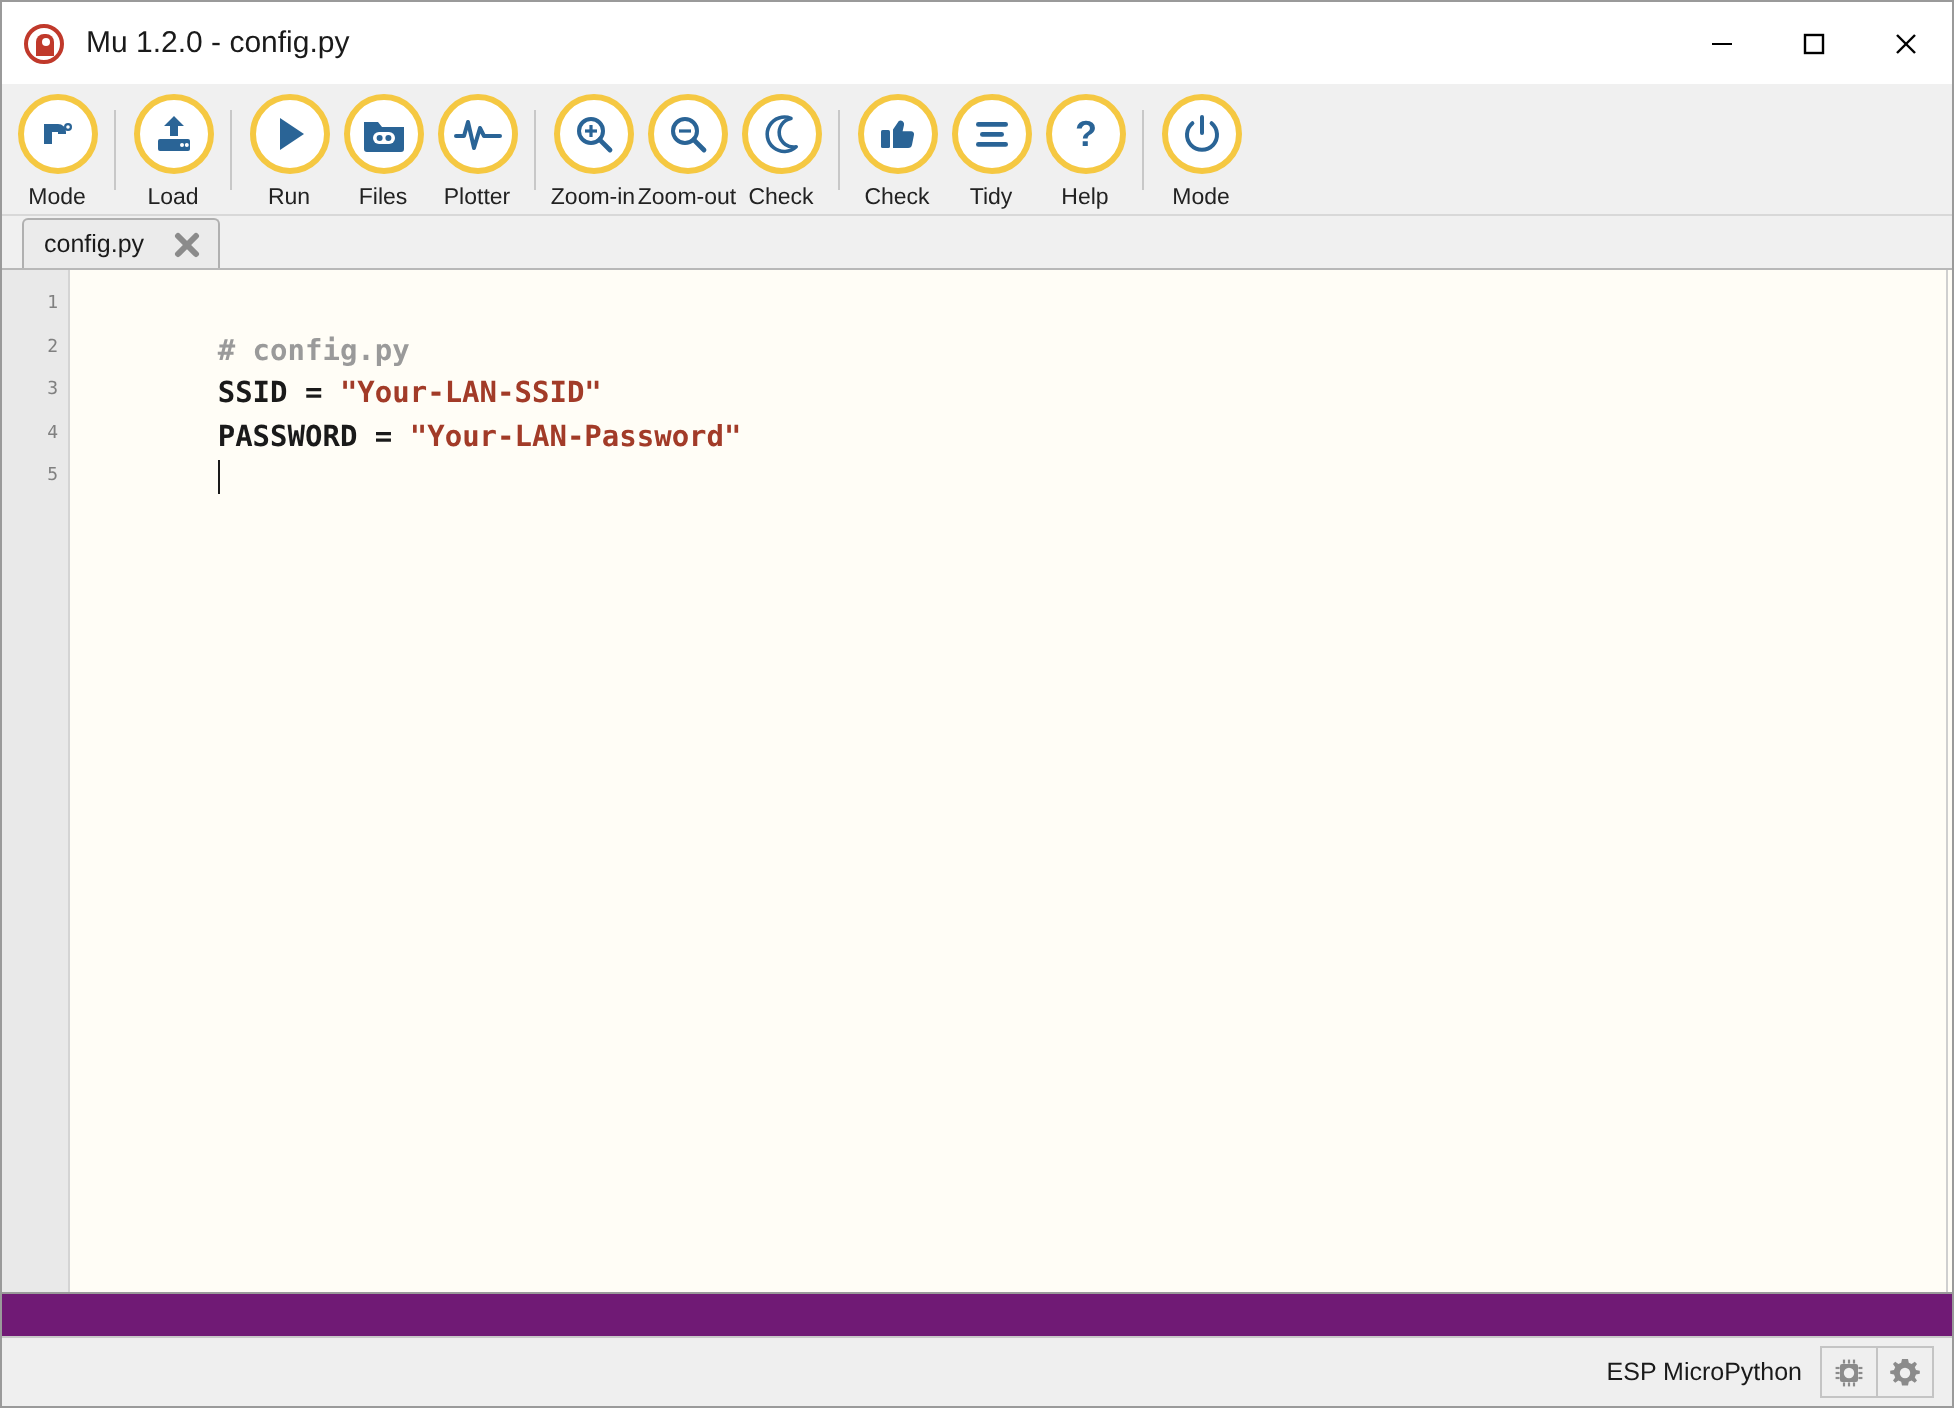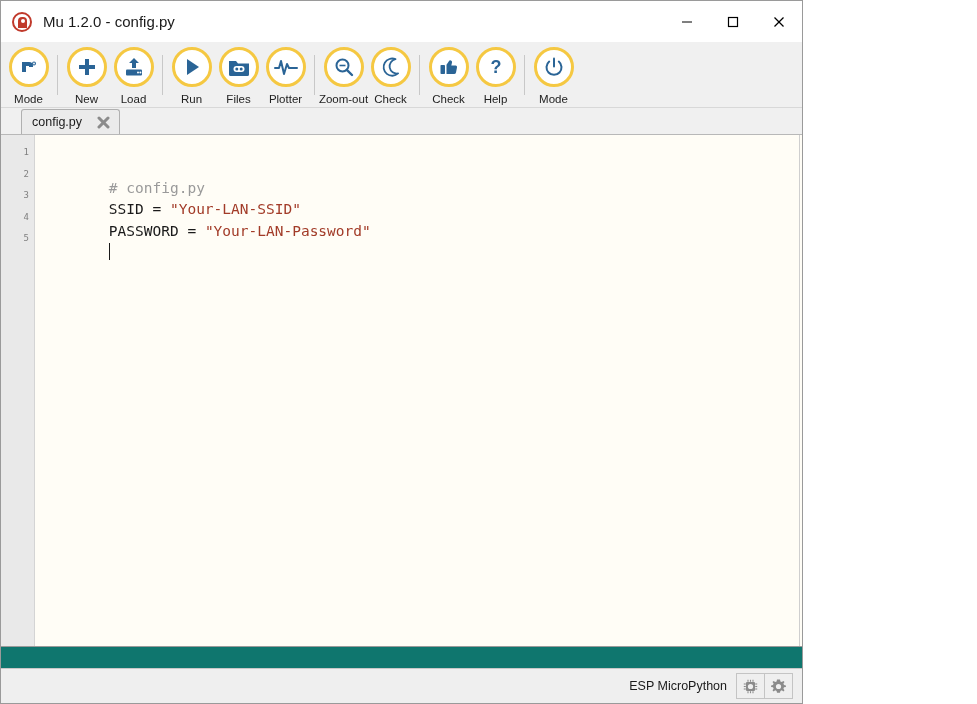--- a/index.html
+++ b/index.html
@@ -3,23 +3,23 @@
 <meta charset="utf-8">
 <style>
   * { box-sizing: border-box; margin: 0; padding: 0; }
   html, body {
     width: 977px; height: 704px;
     font-family: "Liberation Sans", sans-serif;
     background: #ffffff;
     overflow: hidden;
   }
   #app {
-    width: 803px; height: 704px;
+    width: 977px; height: 704px;
     display: flex; flex-direction: column;
-    background: #0f766e;
+    background: #701a75;
     border: 1px solid #9a9a9a;
   }
 
   
   .titlebar {
     height: 41px; flex: 0 0 41px;
     background: #ffffff;
     display: flex; align-items: center;
     position: relative;
   }
@@ -93,21 +93,21 @@
     font-size: 11.5px; color: #222222;
     white-space: nowrap;
     line-height: 14px;
   }
 
   
   .tabbar {
     flex: 0 0 27px; height: 27px;
     background: #f0f0f0;
     display: flex; align-items: flex-end;
-    padding-left: 20px;
+    padding-left: 10px;
     border-bottom: 1px solid #b8b8b8;
   }
   .tab {
     height: 25px;
     background: #ebebeb;
     border: 1px solid #b0b0b0;
     border-bottom: none;
     border-radius: 3px 3px 0 0;
     display: flex; align-items: center;
     padding: 0 8px 0 10px;
@@ -136,23 +136,24 @@
     padding-top: 7px;
   }
   .gutter-num {
     height: 21.6px; line-height: 21.6px;
     text-align: right; padding-right: 5px;
     font-family: "DejaVu Sans Mono", monospace;
     font-size: 9px; color: #808080;
   }
   .code-area {
     flex: 1 1 auto;
-    padding-top: 21px; padding-left: 4px;
+    padding-top: 9px; padding-left: 4px;
     position: relative;
     overflow: hidden;
+    font-weight: bold;
   }
   .code-line {
     height: 21.6px; line-height: 21.6px;
     font-family: "DejaVu Sans Mono", monospace;
     font-size: 14.5px;
     white-space: pre;
     color: #1a1a1a;
   }
   .tok-comment { color: #9a9a9a; }
   .tok-string  { color: #a23b28; }
@@ -237,29 +238,20 @@
         </div>
         <div class="tool-label">Mode</div>
       </div>
     </div>
     <div class="tool-sep"></div>
 
     <div class="tool-group">
       <div class="tool-item">
         <div class="tool-circle">
           <svg width="22" height="22" viewBox="0 0 22 22">
-            <rect x="9" y="3" width="4" height="16" fill="#2a6496"></rect>
-            <rect x="3" y="9" width="16" height="4" fill="#2a6496"></rect>
-          </svg>
-        </div>
-        <div class="tool-label">New</div>
-      </div>
-      <div class="tool-item">
-        <div class="tool-circle">
-          <svg width="22" height="22" viewBox="0 0 22 22">
             <path d="M11 2 l5 5 h-3 v5 h-4 v-5 h-3 z" fill="#2a6496"></path>
             <rect x="3" y="13.5" width="16" height="6" rx="1" fill="#2a6496"></rect>
             <circle cx="15" cy="16.5" r="1" fill="#ffffff"></circle>
             <circle cx="17.4" cy="16.5" r="1" fill="#ffffff"></circle>
           </svg>
         </div>
         <div class="tool-label">Load</div>
       </div>
     </div>
     <div class="tool-sep"></div>
@@ -294,20 +286,31 @@
       </div>
     </div>
     <div class="tool-sep"></div>
 
     <div class="tool-group">
       <div class="tool-item">
         <div class="tool-circle">
           <svg width="22" height="22" viewBox="0 0 22 22">
             <circle cx="9.5" cy="9.5" r="6" fill="none" stroke="#2a6496" stroke-width="2"></circle>
             <line x1="13.8" y1="13.8" x2="19" y2="19" stroke="#2a6496" stroke-width="2.4" stroke-linecap="round"></line>
+            <line x1="9.5" y1="6.5" x2="9.5" y2="12.5" stroke="#2a6496" stroke-width="1.6"></line>
+            <line x1="6.5" y1="9.5" x2="12.5" y2="9.5" stroke="#2a6496" stroke-width="1.6"></line>
+          </svg>
+        </div>
+        <div class="tool-label">Zoom-in</div>
+      </div>
+      <div class="tool-item">
+        <div class="tool-circle">
+          <svg width="22" height="22" viewBox="0 0 22 22">
+            <circle cx="9.5" cy="9.5" r="6" fill="none" stroke="#2a6496" stroke-width="2"></circle>
+            <line x1="13.8" y1="13.8" x2="19" y2="19" stroke="#2a6496" stroke-width="2.4" stroke-linecap="round"></line>
             <line x1="6.5" y1="9.5" x2="12.5" y2="9.5" stroke="#2a6496" stroke-width="1.6"></line>
           </svg>
         </div>
         <div class="tool-label">Zoom-out</div>
       </div>
       <div class="tool-item">
         <div class="tool-circle">
           <svg width="22" height="22" viewBox="0 0 22 22">
             <path d="M15.5 3.2 a8.6 8.6 0 1 0 2.6 14.2 a7.2 7.2 0 0 1 -2.6 -14.2 z" fill="none" stroke="#2a6496" stroke-width="1.8" stroke-linejoin="round"></path>
           </svg>
@@ -319,20 +322,30 @@
 
     <div class="tool-group">
       <div class="tool-item">
         <div class="tool-circle">
           <svg width="22" height="22" viewBox="0 0 22 22">
             <rect x="2.5" y="9" width="4.5" height="9" rx="0.8" fill="#2a6496"></rect>
             <path d="M8.5 18 h7.5 a2 2 0 0 0 2 -1.6 l1 -5 a1.5 1.5 0 0 0 -1.5 -1.8 h-4.2 l0.7 -3.1 a1.8 1.8 0 0 0 -2.6 -2 l-2.9 4.2 z" fill="#2a6496"></path>
           </svg>
         </div>
         <div class="tool-label">Check</div>
+      </div>
+      <div class="tool-item">
+        <div class="tool-circle">
+          <svg width="22" height="22" viewBox="0 0 22 22">
+            <rect x="3" y="5" width="16" height="2.4" rx="1.2" fill="#2a6496"></rect>
+            <rect x="5" y="10" width="12" height="2.4" rx="1.2" fill="#2a6496"></rect>
+            <rect x="3" y="15" width="16" height="2.4" rx="1.2" fill="#2a6496"></rect>
+          </svg>
+        </div>
+        <div class="tool-label">Tidy</div>
       </div>
       <div class="tool-item">
         <div class="tool-circle">
           <svg width="22" height="22" viewBox="0 0 22 22">
             <text x="11" y="17" text-anchor="middle" font-family="Liberation Sans, sans-serif" font-size="18" font-weight="bold" fill="#2a6496">?</text>
           </svg>
         </div>
         <div class="tool-label">Help</div>
       </div>
     </div>

